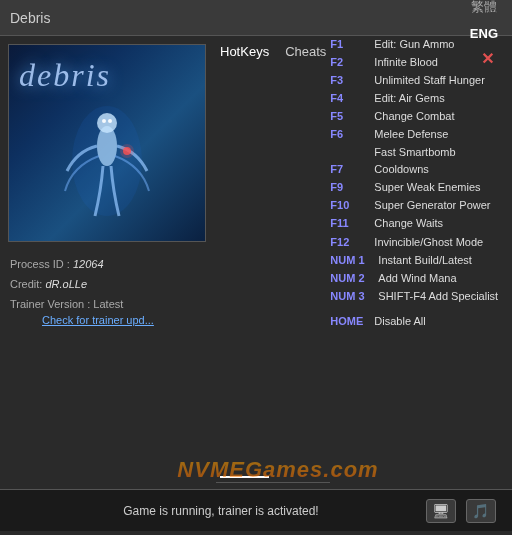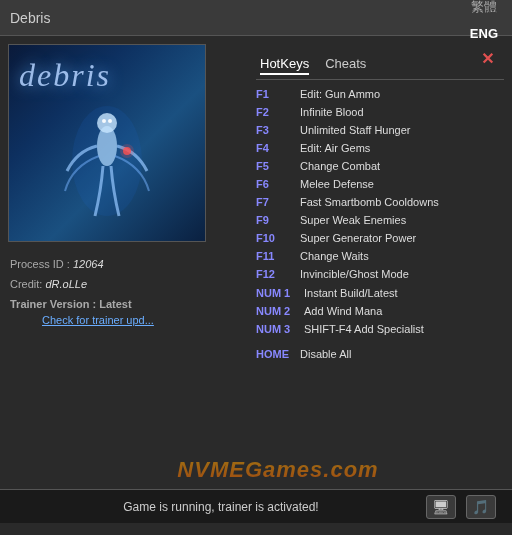--- a/index.html
+++ b/index.html
@@ -113,23 +113,22 @@
       cursor: pointer;
       display: block;
       margin-top: 2px;
       margin-left: 32px;
     }
 
     
     #right-panel {
       flex: 1;
       display: flex;
-      flex-direction: column;
-      padding: 12px 8px;
-      margin-left: 40px;
+      flex-direction: row;
+      padding: 0 8px;
     }
 
     
     #tabs {
       display: flex;
       gap: 16px;
       padding: 8px 4px 4px 4px;
       border-bottom: 1px solid #555;
       margin-bottom: 6px;
     }
@@ -163,21 +162,21 @@
       font-weight: bold;
       flex-shrink: 0;
     }
     .hotkey-action {
       color: #ddd;
       font-size: 11px;
     }
 
     
     #status-bar {
-      height: 34px;
+      height: 42px;
       background: #1a1a1a;
       border-top: 1px solid #555;
       display: flex;
       align-items: center;
       padding: 0 16px;
       position: relative;
     }
     #status-text {
       flex: 1;
       text-align: center;
@@ -278,21 +277,21 @@
       </svg>
     </div>
 
     <div id="info-panel">
       <div class="info-row">
         <span class="info-label">Process ID : </span><span class="info-value">12064</span>
       </div>
       <div class="info-row" style="margin-top:8px;">
         <span class="info-label">Credit:  </span><span class="info-value">dR.oLLe</span>
       </div>
-      <div class="info-row" id="trainer-version-row" style="margin-top:8px;font-weight:bold;">
+      <div class="info-row" id="trainer-version-row" style="margin-top:8px;">
         <span class="info-label">Trainer Version : Latest</span>
       </div>
       <a id="check-link">Check for trainer upd...</a>
     </div>
   </div>
 
   <div id="right-panel">
 
     <div id="tabs">
       <span class="tab active">HotKeys</span>

